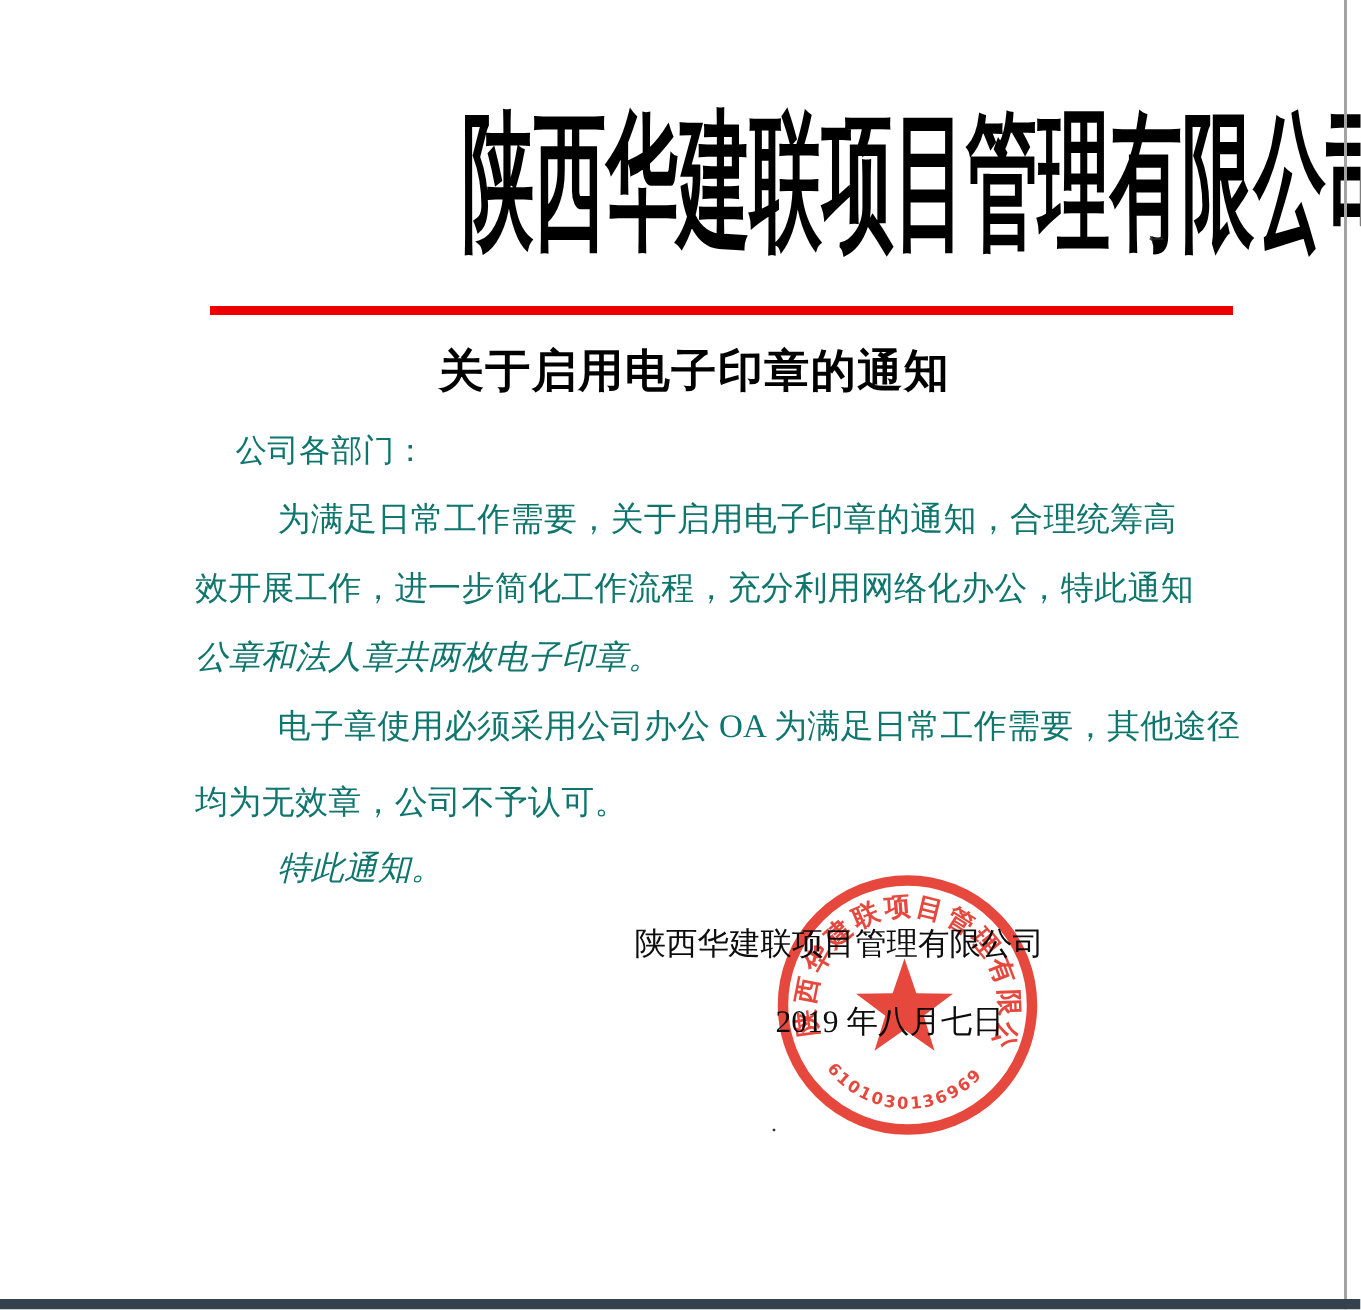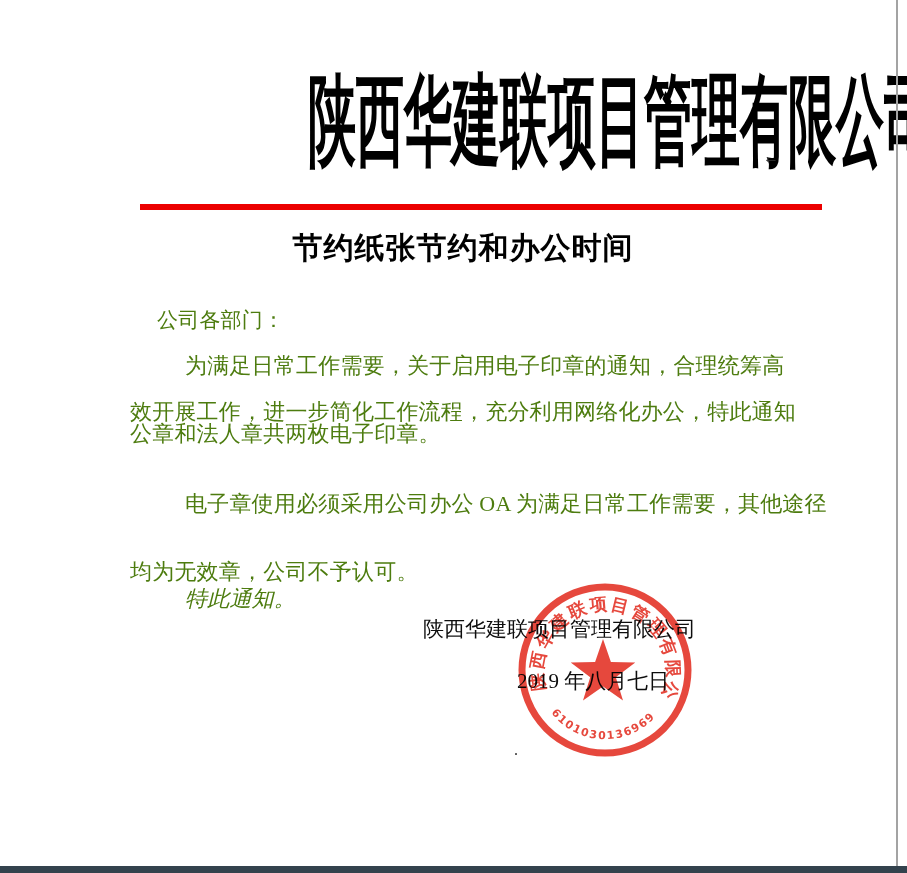--- a/index.html
+++ b/index.html
@@ -15,27 +15,27 @@
     transform:scaleX(0.48);transform-origin:50% 50%;
   }
   #return-mark{left:763px;top:150px;font-size:16px;color:#3a3a3a;line-height:16px;}
   #header-rule{left:140px;top:204px;width:682px;height:6px;}
   
   #notice-title{
     left:140px;top:231px;width:646px;text-align:center;
     font-size:30px;font-weight:bold;letter-spacing:1px;line-height:34px;color:#000;
   }
   
-  .bodyline{font-size:22px;line-height:26px;white-space:nowrap;color:#4d7c0f;letter-spacing:0.2px;margin-top:20px;}
+  .bodyline{font-size:22px;line-height:26px;white-space:nowrap;color:#0f766e;letter-spacing:0.2px;}
   #salutation{left:157px;top:287px;font-size:21px;}
   #line-1{left:185px;top:333px;}
   #line-2{left:130px;top:379px;}
-  #line-3{left:130px;top:401px;}
+  #line-3{left:130px;top:425px;font-style:italic;}
   #line-4{left:185px;top:471px;}
-  #line-5{left:130px;top:539px;}
+  #line-5{left:130px;top:522px;}
   #line-6{left:185px;top:566px;font-style:italic;}
   
   #sig-company{left:423px;top:617px;font-size:21px;line-height:25px;white-space:nowrap;color:#0d0d0d;}
   #sig-date{left:517px;top:669px;font-size:21px;line-height:25px;white-space:nowrap;color:#0d0d0d;}
   
   #seal{left:517px;top:582px;width:177px;height:177px;mix-blend-mode:multiply;opacity:0.93;}
   #seal svg{display:block;}
   
   #right-border{left:896px;top:0;width:2px;height:873px;}
   #bottom-bar{left:0;top:866px;width:907px;height:7px;}
@@ -43,21 +43,21 @@
 </style>
 </head>
 <body>
 
 <div class="abs" id="letterhead">陕西华建联项目管理有限公司</div>
 
 <div class="abs" id="return-mark">←</div>
 
 <div class="abs" id="header-rule" style="background: rgb(236, 0, 0);"></div>
 
-<div class="abs" id="notice-title">节约纸张节约和办公时间</div>
+<div class="abs" id="notice-title">关于启用电子印章的通知</div>
 
 <div class="abs bodyline" id="salutation">公司各部门：</div>
 
 <div class="abs bodyline" id="line-1">为满足日常工作需要，关于启用电子印章的通知，合理统筹高</div>
 <div class="abs bodyline" id="line-2">效开展工作，进一步简化工作流程，充分利用网络化办公，特此通知</div>
 <div class="abs bodyline" id="line-3">公章和法人章共两枚电子印章。</div>
 <div class="abs bodyline" id="line-4">电子章使用必须采用公司办公 OA 为满足日常工作需要，其他途径</div>
 <div class="abs bodyline" id="line-5">均为无效章，公司不予认可。</div>
 <div class="abs bodyline" id="line-6">特此通知。</div>
 

